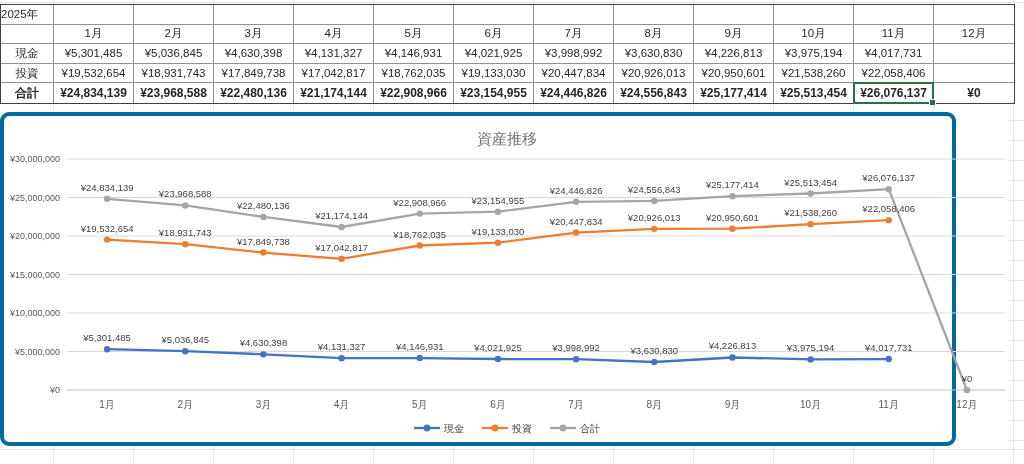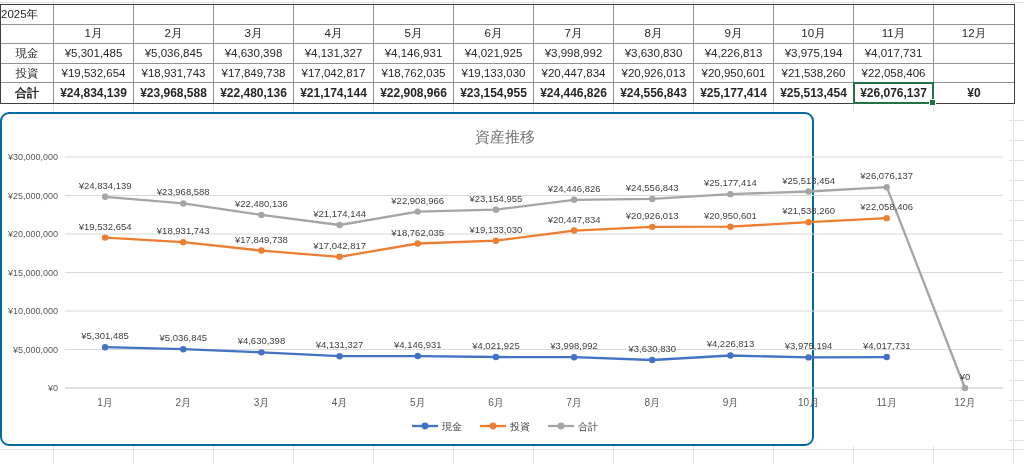--- a/index.html
+++ b/index.html
@@ -19,22 +19,22 @@
          white-space:nowrap;}
   .tcell.colend{border-right:none;}
   .tcell.rowend{border-bottom:none;}
   .tcell.year{justify-content:flex-start;}
   .tcell.bold{font-weight:bold;font-size:12px;}
   .sel-border{position:absolute;left:-1px;top:-1px;right:-1px;bottom:-1px;
               border:2px solid #217346;pointer-events:none;z-index:5;}
   .sel-handle{position:absolute;right:-3px;bottom:-3px;width:5px;height:5px;
               background:#217346;border:1px solid #fff;z-index:6;}
   
-  #chart-box{position:absolute;left:0;top:112px;width:814px;height:334px;box-sizing:border-box;
-             background:#fff;border:2px solid #0369a1;border-radius:9px;z-index:2;}
+  #chart-box{position:absolute;left:0;top:112px;width:956px;height:334px;box-sizing:border-box;
+             background:#fff;border:4px solid #0369a1;border-radius:9px;z-index:2;}
   svg text{font-family:"Liberation Sans","DejaVu Sans",sans-serif;}
 </style>
 </head>
 <body>
 
 <div class="stage">
   <div id="decor">
       <div class="gl glh" style="left: 0px; top: 2px; width: 1024px; height: 1px;"></div>
       <div class="gl glv" style="left: 53px; top: 0px; width: 1px; height: 4px;"></div>
       <div class="gl glv" style="left: 133px; top: 0px; width: 1px; height: 4px;"></div>

